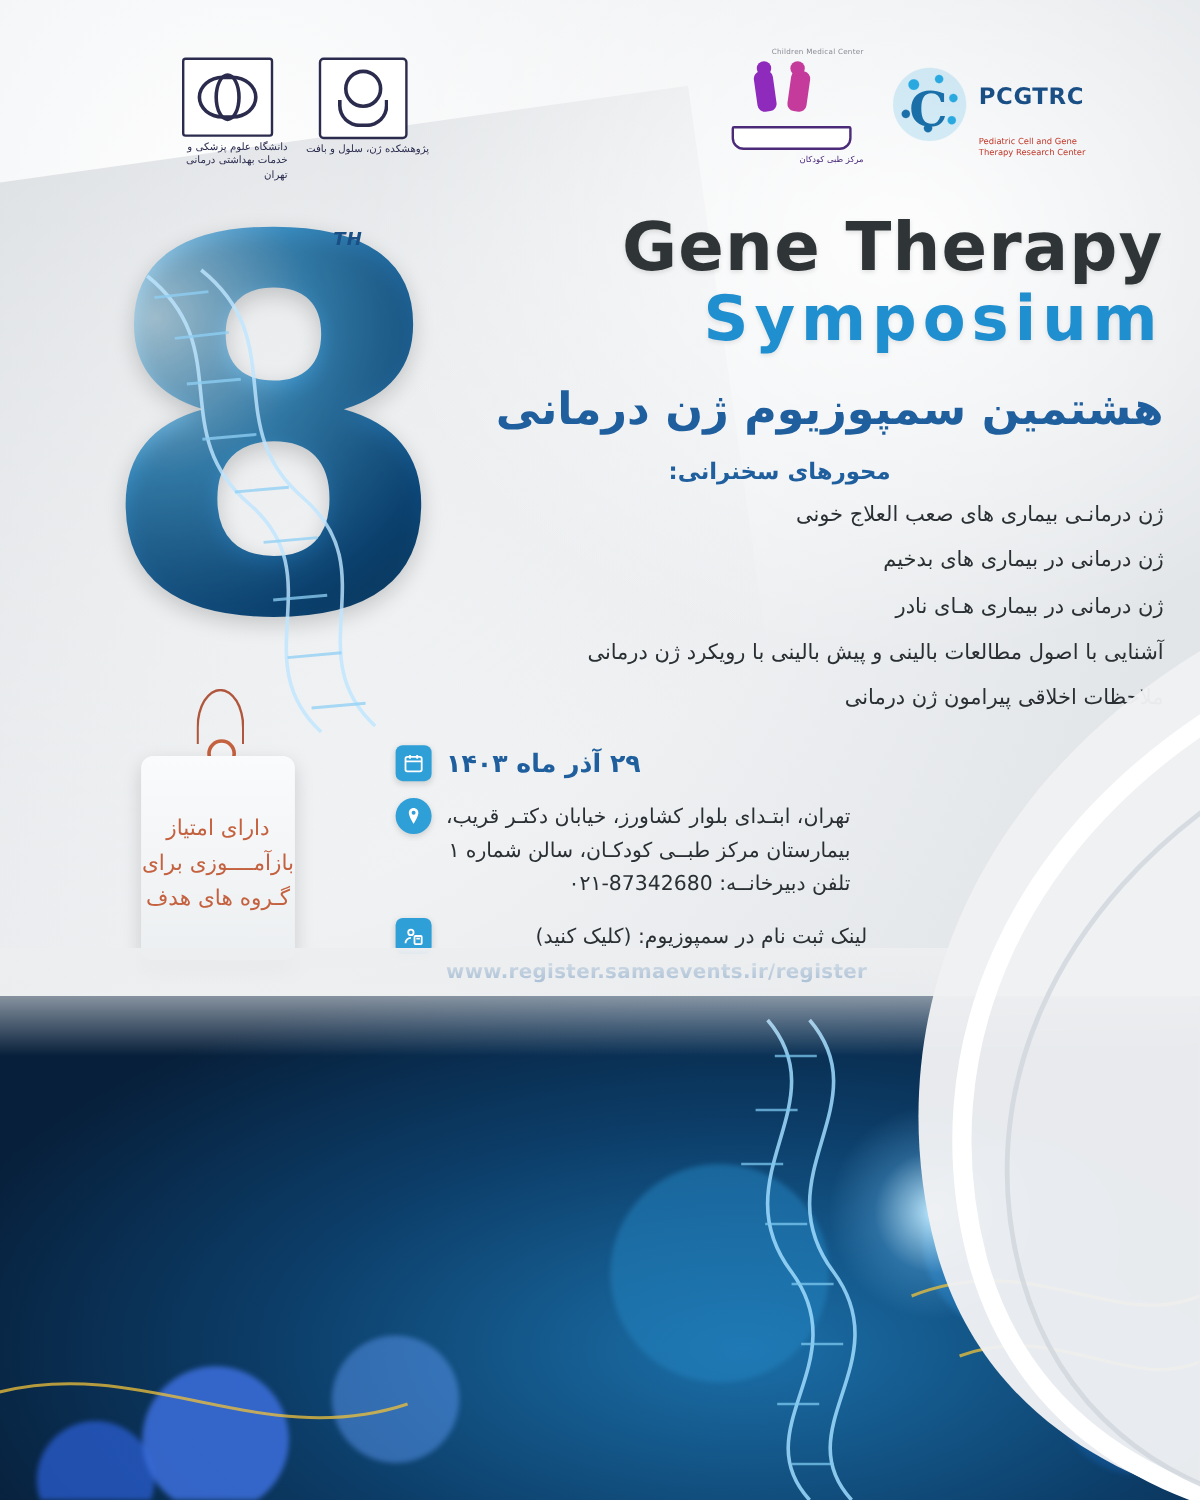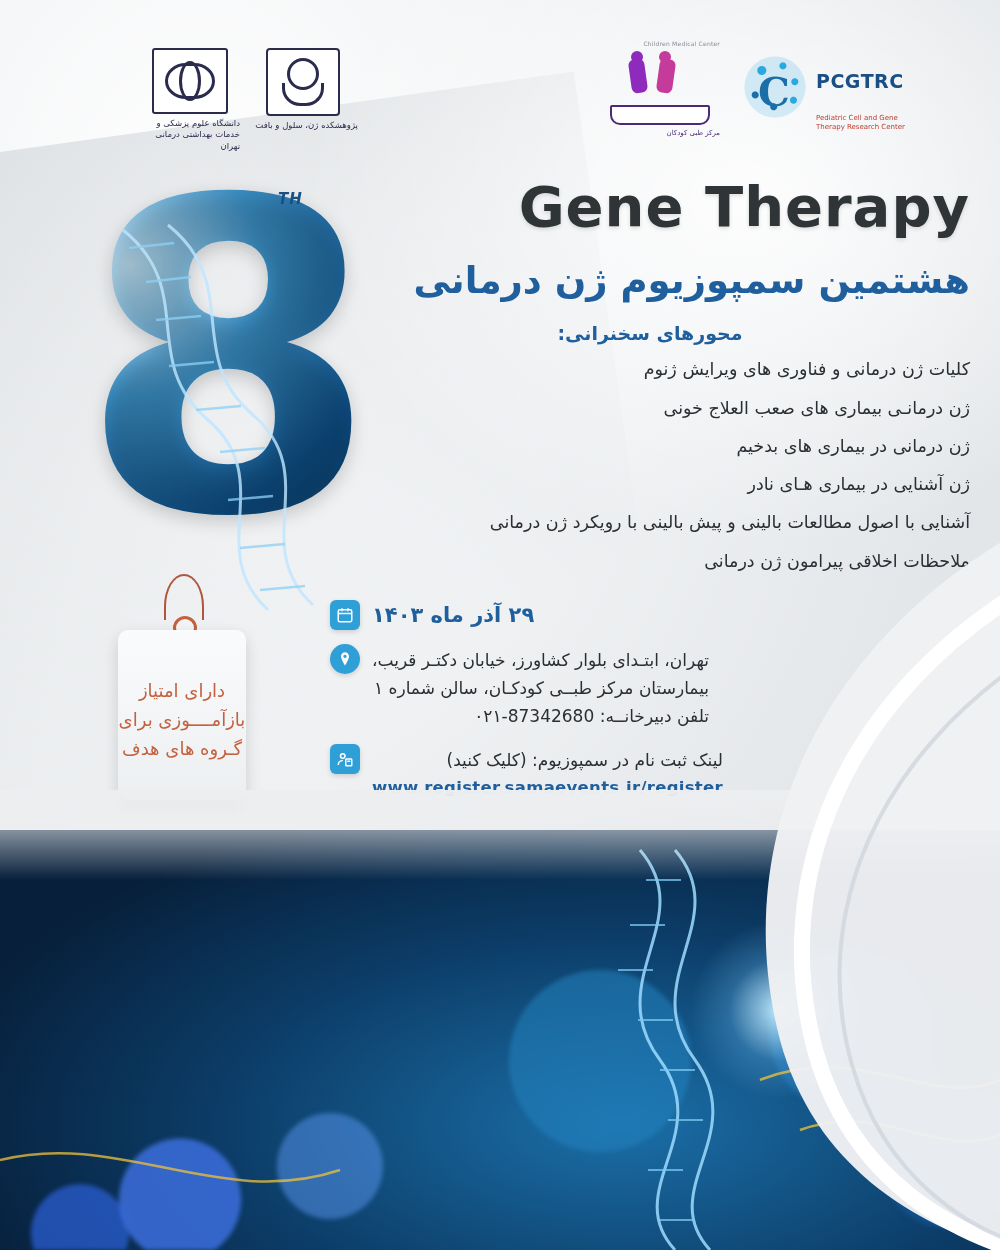--- a/index.html
+++ b/index.html
@@ -354,28 +354,28 @@
     <div class="card">
       <span>دارای امتیاز</span>
       <span>بازآمــــوزی برای</span>
       <span>گـروه های هدف</span>
     </div>
   </div>
 
   <div class="content">
     <div class="title-en">
       <div class="l1">Gene Therapy</div>
+      <div class="l2">Symposium</div>
     </div>
     <div class="title-fa">هشتمین سمپوزیوم ژن درمانی</div>
 
     <div class="topics-head">محورهای سخنرانی:</div>
-    <div class="topic">کلیات ژن درمانی و فناوری های ویرایش ژنوم</div>
     <div class="topic">ژن درمانـی بیماری های صعب العلاج خونی</div>
     <div class="topic">ژن درمانی در بیماری های بدخیم</div>
-    <div class="topic">ژن آشنایی در بیماری هـای نادر</div>
+    <div class="topic">ژن درمانی در بیماری هـای نادر</div>
     <div class="topic">آشنایی با اصول مطالعات بالینی و پیش بالینی با رویکرد ژن درمانی</div>
     <div class="topic">ملاحظات اخلاقی پیرامون ژن درمانی</div>
 
     <div class="info">
 
       <div class="info-row">
         <div class="ico">
           <svg width="18" height="18" viewBox="0 0 24 24" fill="none" stroke="#fff" stroke-width="2">
             <rect x="3" y="5" width="18" height="16" rx="2"></rect>
               <line x1="3" y1="10" x2="21" y2="10"></line>

